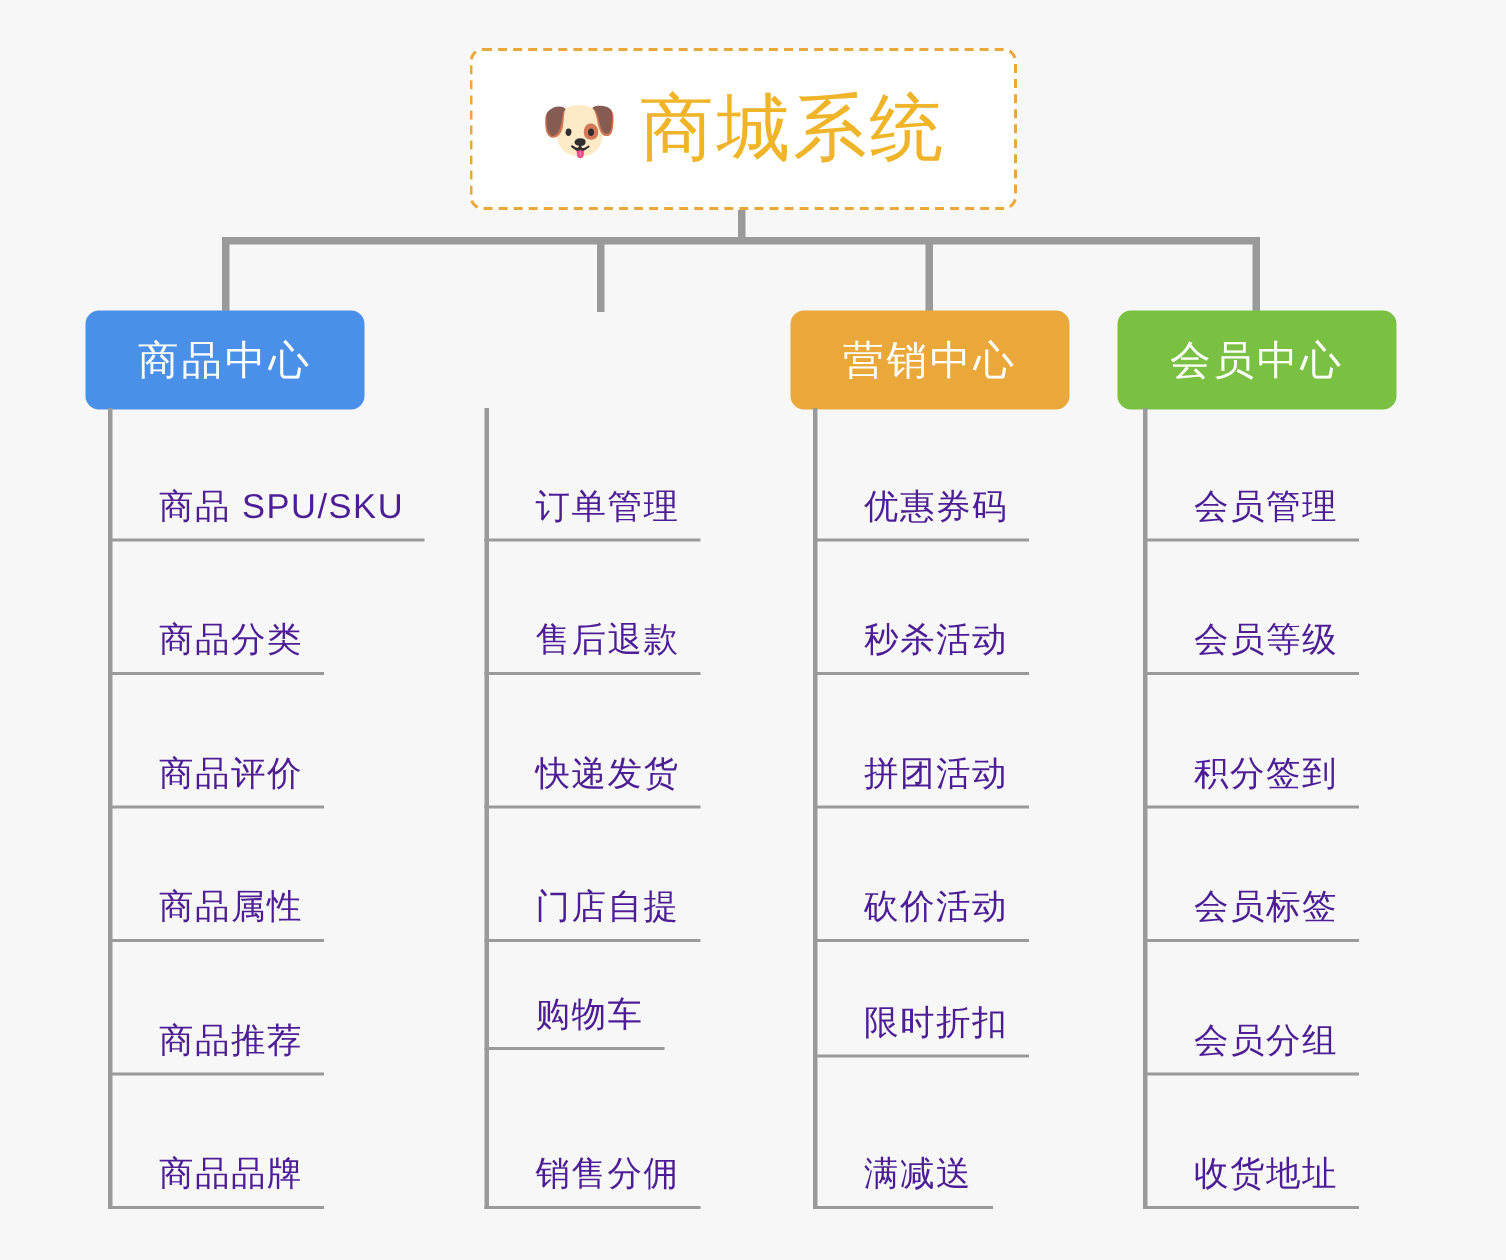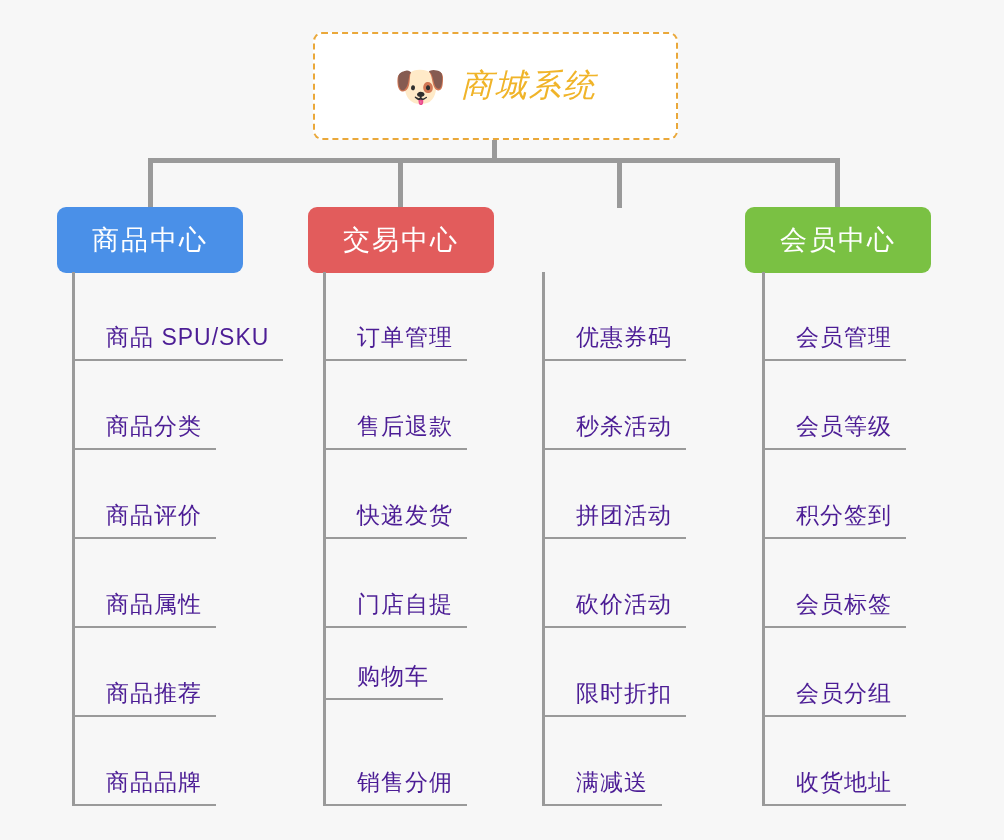--- a/index.html
+++ b/index.html
@@ -36,25 +36,24 @@
     justify-content: center;
     gap: 14px;
   }
   .root-emoji {
     font-size: 42px;
     line-height: 1;
     display: block;
     margin-top: 2px;
   }
   .root-title {
-    font-size: 32px;
+    font-size: 49px;
     color: #f0b429;
     letter-spacing: 2px;
     white-space: nowrap;
-    font-style: italic;
   }
 
   
   .conn {
     position: absolute;
     background: #9a9a9a;
   }
   .conn-v { width: 4px; }
   .conn-h { height: 4px; }
 
@@ -122,22 +121,22 @@
   <div class="conn conn-h" style="left:148px; top:158px; width:692px; height:5px;"></div>
 
   <div class="conn conn-v" style="left:148px; top:158px; width:5px; height:50px;"></div>
   <div class="conn conn-v" style="left:398px; top:158px; width:5px; height:50px;"></div>
   <div class="conn conn-v" style="left:617px; top:158px; width:5px; height:50px;"></div>
   <div class="conn conn-v" style="left:835px; top:158px; width:5px; height:50px;"></div>
 
   <div class="cat-box" style="left:57px; top:207px; width:186px; background:#4a90e8;">
     <span class="cat-label">商品中心</span>
   </div>
-  <div class="cat-box" style="left:308px; top:207px; width:186px; background:#e25c5c;">
-    <span class="cat-label">交易中心</span>
+  <div class="cat-box" style="left:527px; top:207px; width:186px; background:#eaa83a;">
+    <span class="cat-label">营销中心</span>
   </div>
   <div class="cat-box" style="left:745px; top:207px; width:186px; background:#7ac143;">
     <span class="cat-label">会员中心</span>
   </div>
 
   <div class="leaf-col" style="left:72px;">
     <div class="trunk" style="height:534px;"></div>
     <div class="leaf" style="top:0px;">
       <div class="leaf-inner"><span class="leaf-text">商品 SPU/SKU</span></div>
     </div>
@@ -187,21 +186,21 @@
     </div>
     <div class="leaf" style="top:89px;">
       <div class="leaf-inner"><span class="leaf-text">秒杀活动</span></div>
     </div>
     <div class="leaf" style="top:178px;">
       <div class="leaf-inner"><span class="leaf-text">拼团活动</span></div>
     </div>
     <div class="leaf" style="top:267px;">
       <div class="leaf-inner"><span class="leaf-text">砍价活动</span></div>
     </div>
-    <div class="leaf" style="top:356px;">
+    <div class="leaf" style="top:344px;">
       <div class="leaf-inner"><span class="leaf-text">限时折扣</span></div>
     </div>
     <div class="leaf" style="top:445px;">
       <div class="leaf-inner"><span class="leaf-text">满减送</span></div>
     </div>
   </div>
 
   <div class="leaf-col" style="left:762px;">
     <div class="trunk" style="height:534px;"></div>
     <div class="leaf" style="top:0px;">

